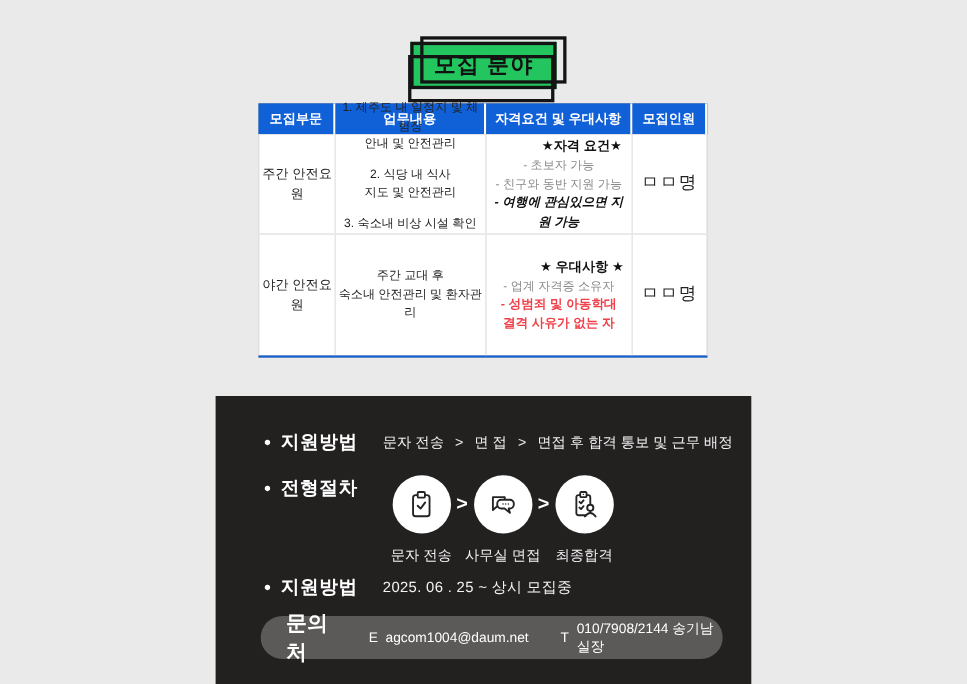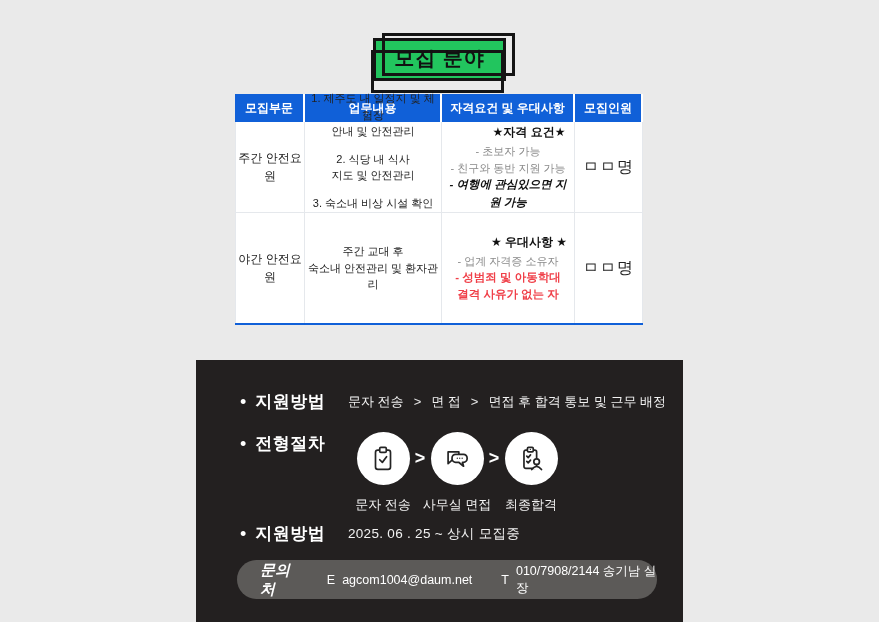--- a/index.html
+++ b/index.html
@@ -87,21 +87,21 @@
   }
 
   .p-period { position:absolute; left:44px; top:162px; display:flex; align-items:center; }
   .period-value { font-size:13.5px; color:#f2f2f2; letter-spacing:0.3px; }
 
   .pill {
     position:absolute; left:41px; top:200px; width:420px; height:39px;
     background:var(--pill-bg,#5c5a58); border-radius:20px;
     display:flex; align-items:center;
   }
-  .pill .c-label { font-size:15px; font-weight:800; margin-left:23px;font-style:italic; }
+  .pill .c-label { font-size:19px; font-weight:800; margin-left:23px; }
   .pill .c-email { margin-left:25px; font-size:12.5px; display:flex; align-items:center; gap:7px; }
   .pill .c-phone { margin-left:29px; font-size:12.5px; display:flex; align-items:center; gap:7px; }
   .pill .prefix { font-size:12.5px; }
 
   svg.icon { display:block; }
   svg.icon * { vector-effect:non-scaling-stroke; }
 </style>
 </head>
 <body>
 

